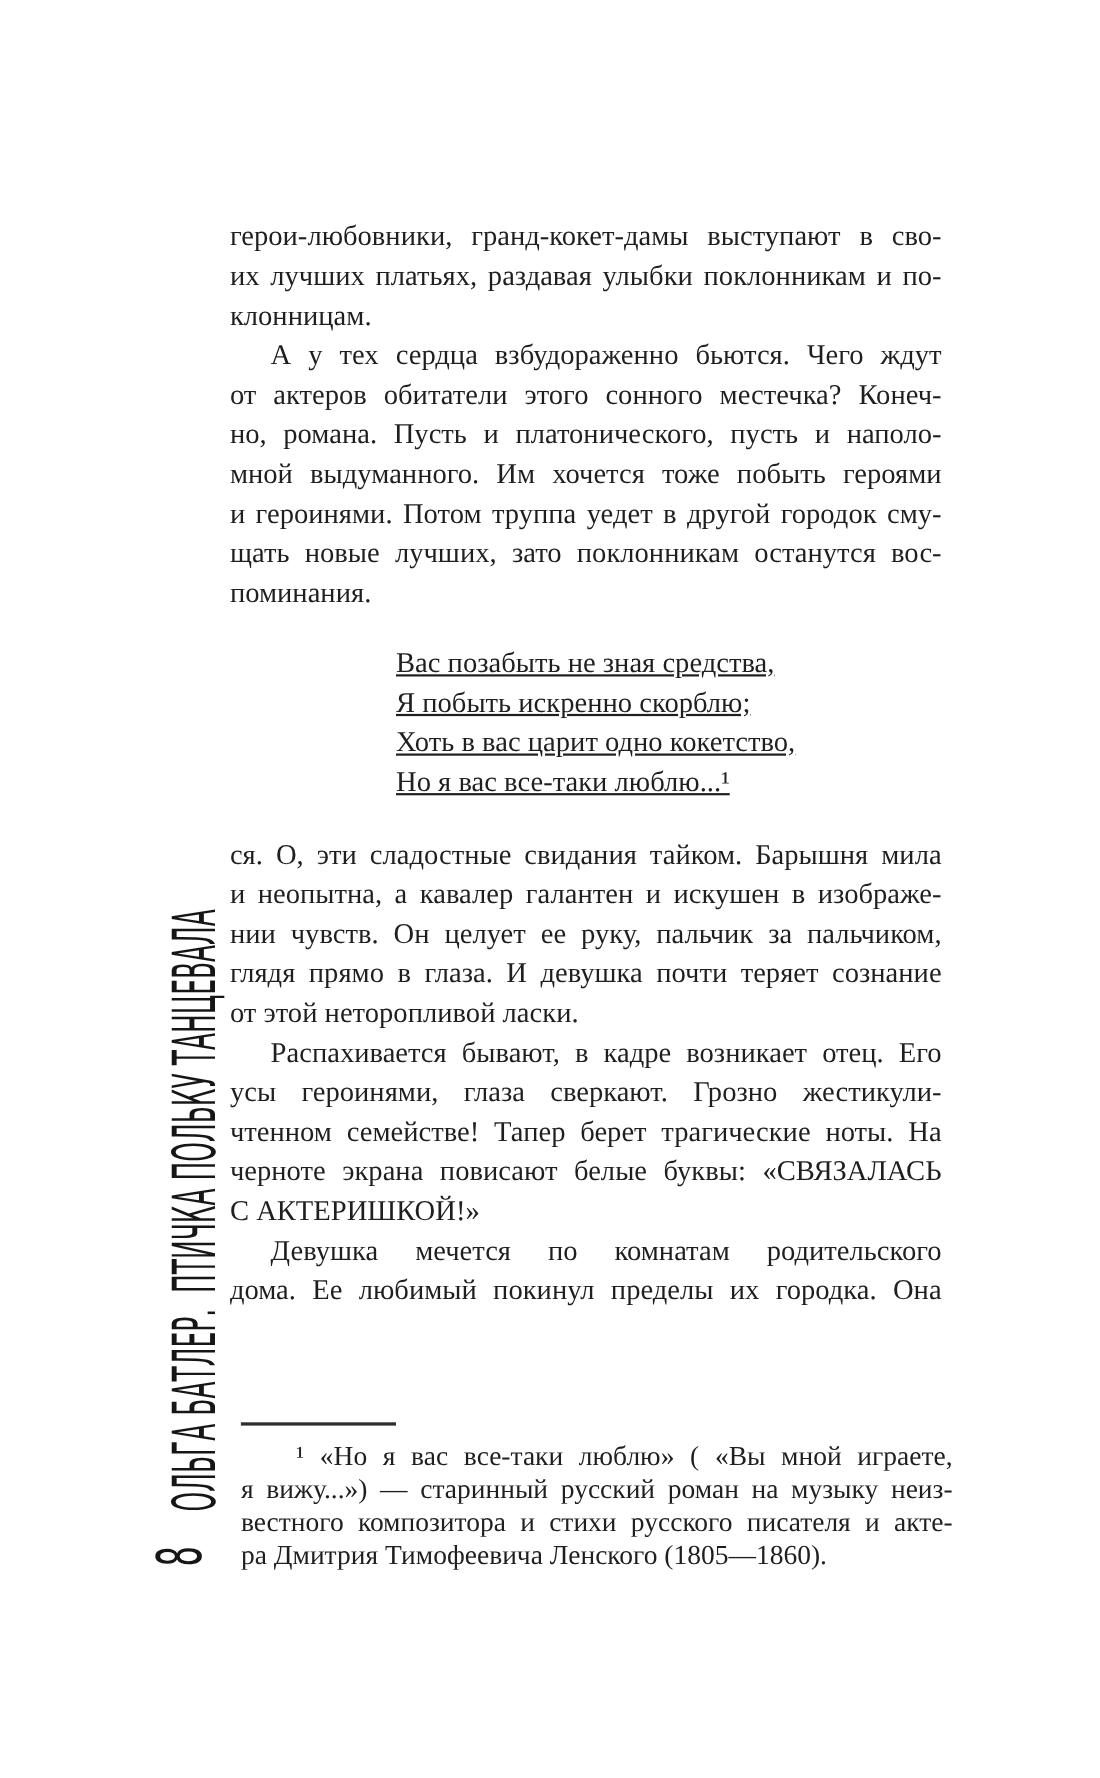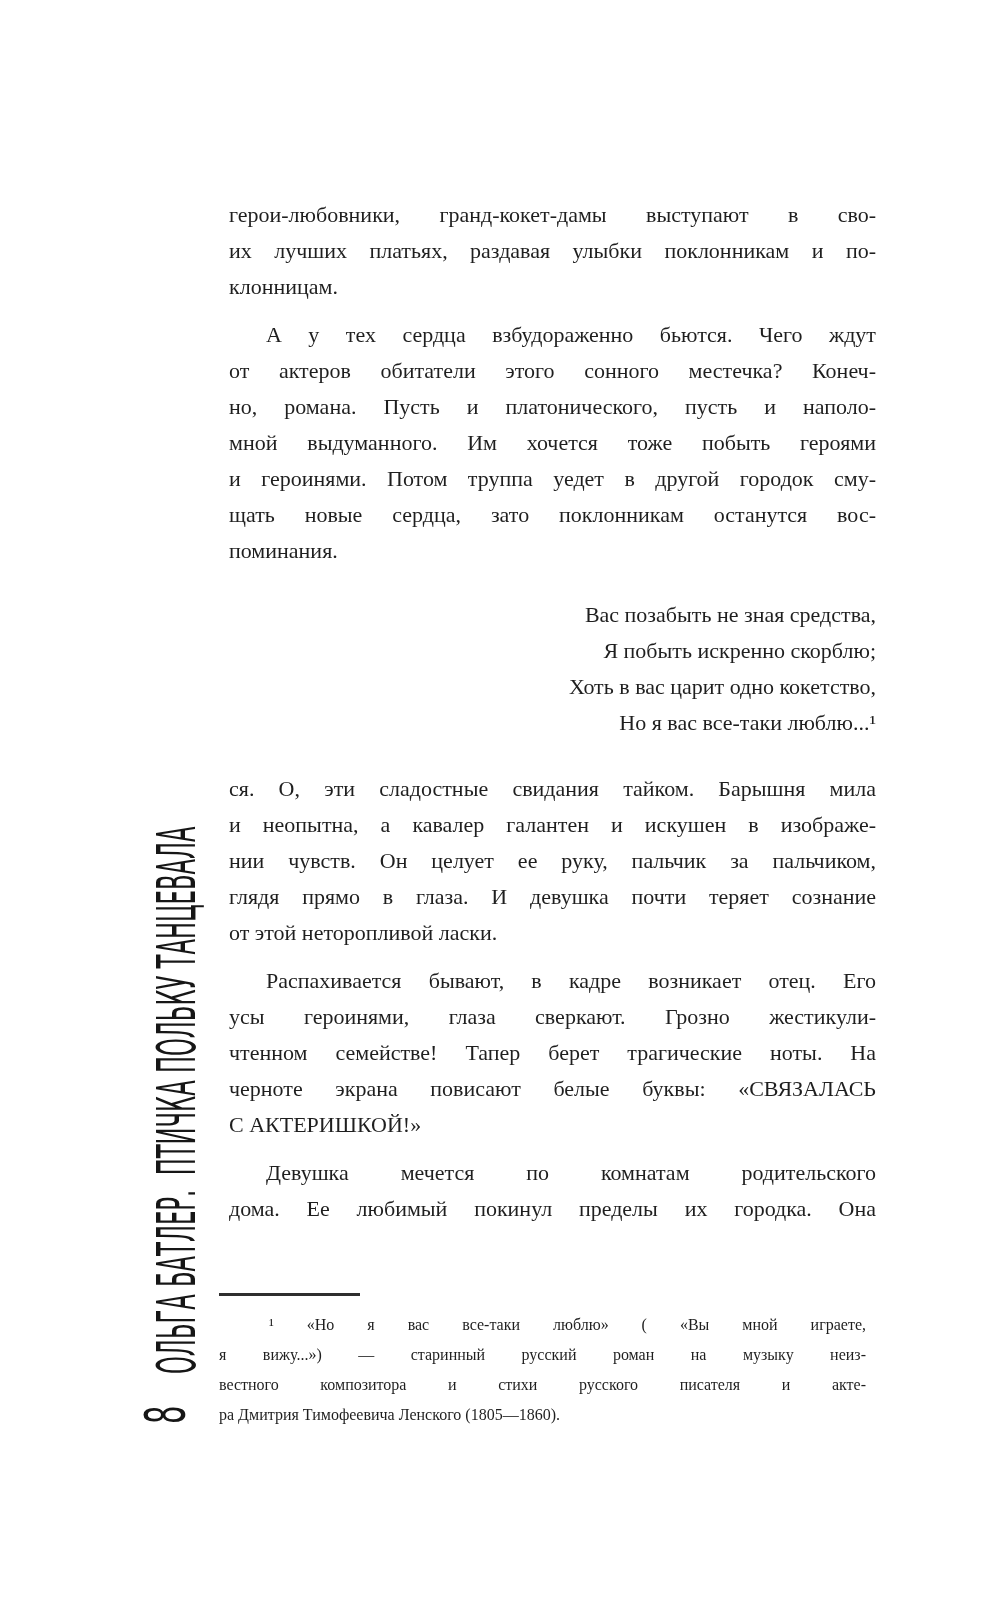--- a/index.html
+++ b/index.html
@@ -13,54 +13,54 @@
     height: 1616px;
     background: #ffffff;
     overflow: hidden;
     font-family: "Liberation Serif", "DejaVu Serif", serif;
     color: #1f1f1f;
   }
 
   
   .text-column {
     position: absolute;
-    left: 229px;
+    left: 209px;
     top: 197px;
     width: 647px;
-    font-size: 22px;
+    font-size: 26px;
     line-height: 36px;
   }
   .line {
     text-align: justify;
     text-align-last: justify;
   }
   .line.last {
     text-align-last: auto;
   }
   .line.indent {
     text-indent: 37px;
-    margin-top: 12px;
   }
 
   
   .verse {
     margin: 28px 0 30px 151px;
   }
   .verse .vline {
-    text-align: right;
+    text-align: left;
     text-align-last: auto;
+    text-decoration: underline;
   }
 
   
   .footnote {
     position: absolute;
     left: 219px;
     top: 1293px;
     width: 647px;
-    font-size: 16px;
+    font-size: 25px;
     line-height: 30px;
   }
   .footnote-rule {
     width: 141px;
     height: 3px;
     background: #2e2e2e;
     margin-bottom: 14px;
   }
   .fline {
     text-align: justify;
@@ -116,21 +116,21 @@
       <div class="line">их лучших платьях, раздавая улыбки поклонникам и по-</div>
       <div class="line last">клонницам.</div>
     </div>
 
     <div>
       <div class="line indent">А у тех сердца взбудораженно бьются. Чего ждут</div>
       <div class="line">от актеров обитатели этого сонного местечка? Конеч-</div>
       <div class="line">но, романа. Пусть и платонического, пусть и наполо-</div>
       <div class="line">мной выдуманного. Им хочется тоже побыть героями</div>
       <div class="line">и героинями. Потом труппа уедет в другой городок сму-</div>
-      <div class="line">щать новые сердца, зато поклонникам останутся вос-</div>
+      <div class="line">щать новые лучших, зато поклонникам останутся вос-</div>
       <div class="line last">поминания.</div>
     </div>
 
     <div class="verse">
       <div class="vline">Вас позабыть не зная средства,</div>
       <div class="vline">Я побыть искренно скорблю;</div>
       <div class="vline">Хоть в вас царит одно кокетство,</div>
       <div class="vline">Но я вас все-таки люблю...¹</div>
     </div>
 

